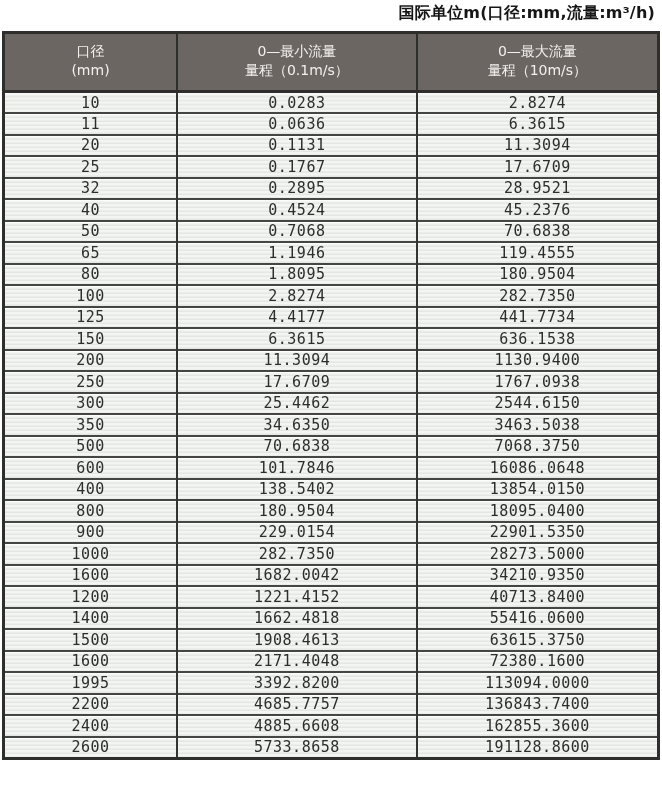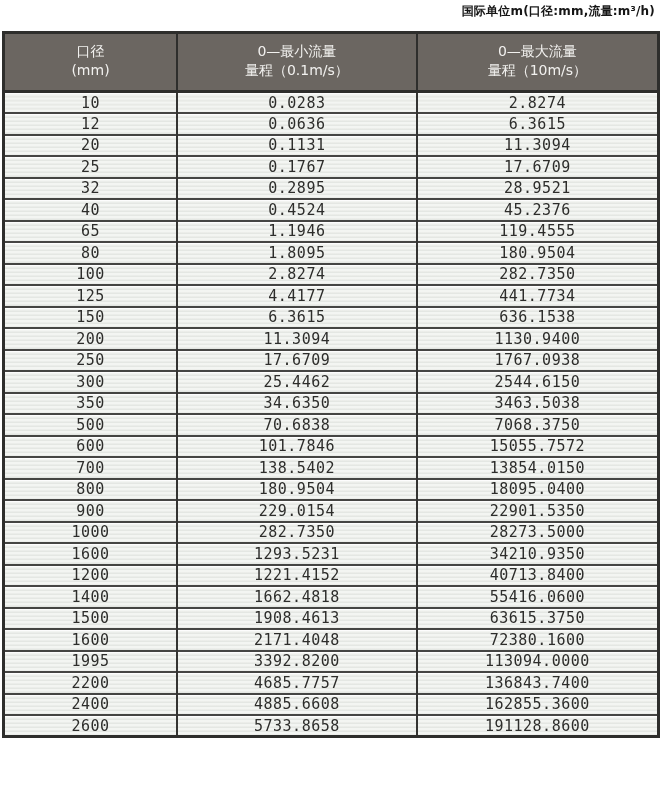--- a/index.html
+++ b/index.html
@@ -13,21 +13,21 @@
     width: 662px;
     height: 798px;
     background: #ffffff;
     font-family: "DejaVu Sans", "Liberation Sans", sans-serif;
     overflow: hidden;
   }
   .title {
     position: absolute;
     top: 3px;
     right: 7px;
-    font-size: 12px;
+    font-size: 16px;
     font-weight: 600;
     color: #161616;
     letter-spacing: 0.2px;
     white-space: nowrap;
     text-align: right;
   }
   table.flow-table {
     position: absolute;
     top: 31px;
     left: 2px;
@@ -105,21 +105,21 @@
         </th>
       </tr>
     </thead>
     <tbody id="table-body">
         <tr>
           <td>10</td>
           <td>0.0283</td>
           <td>2.8274</td>
         </tr>
         <tr>
-          <td>12</td>
+          <td>11</td>
           <td>0.0636</td>
           <td>6.3615</td>
         </tr>
         <tr>
           <td>20</td>
           <td>0.1131</td>
           <td>11.3094</td>
         </tr>
         <tr>
           <td>25</td>
@@ -130,20 +130,25 @@
           <td>32</td>
           <td>0.2895</td>
           <td>28.9521</td>
         </tr>
         <tr>
           <td>40</td>
           <td>0.4524</td>
           <td>45.2376</td>
         </tr>
         <tr>
+          <td>50</td>
+          <td>0.7068</td>
+          <td>70.6838</td>
+        </tr>
+        <tr>
           <td>65</td>
           <td>1.1946</td>
           <td>119.4555</td>
         </tr>
         <tr>
           <td>80</td>
           <td>1.8095</td>
           <td>180.9504</td>
         </tr>
         <tr>
@@ -182,45 +187,45 @@
           <td>3463.5038</td>
         </tr>
         <tr>
           <td>500</td>
           <td>70.6838</td>
           <td>7068.3750</td>
         </tr>
         <tr>
           <td>600</td>
           <td>101.7846</td>
-          <td>15055.7572</td>
-        </tr>
-        <tr>
-          <td>700</td>
+          <td>16086.0648</td>
+        </tr>
+        <tr>
+          <td>400</td>
           <td>138.5402</td>
           <td>13854.0150</td>
         </tr>
         <tr>
           <td>800</td>
           <td>180.9504</td>
           <td>18095.0400</td>
         </tr>
         <tr>
           <td>900</td>
           <td>229.0154</td>
           <td>22901.5350</td>
         </tr>
         <tr>
           <td>1000</td>
           <td>282.7350</td>
           <td>28273.5000</td>
         </tr>
         <tr>
           <td>1600</td>
-          <td>1293.5231</td>
+          <td>1682.0042</td>
           <td>34210.9350</td>
         </tr>
         <tr>
           <td>1200</td>
           <td>1221.4152</td>
           <td>40713.8400</td>
         </tr>
         <tr>
           <td>1400</td>
           <td>1662.4818</td>

